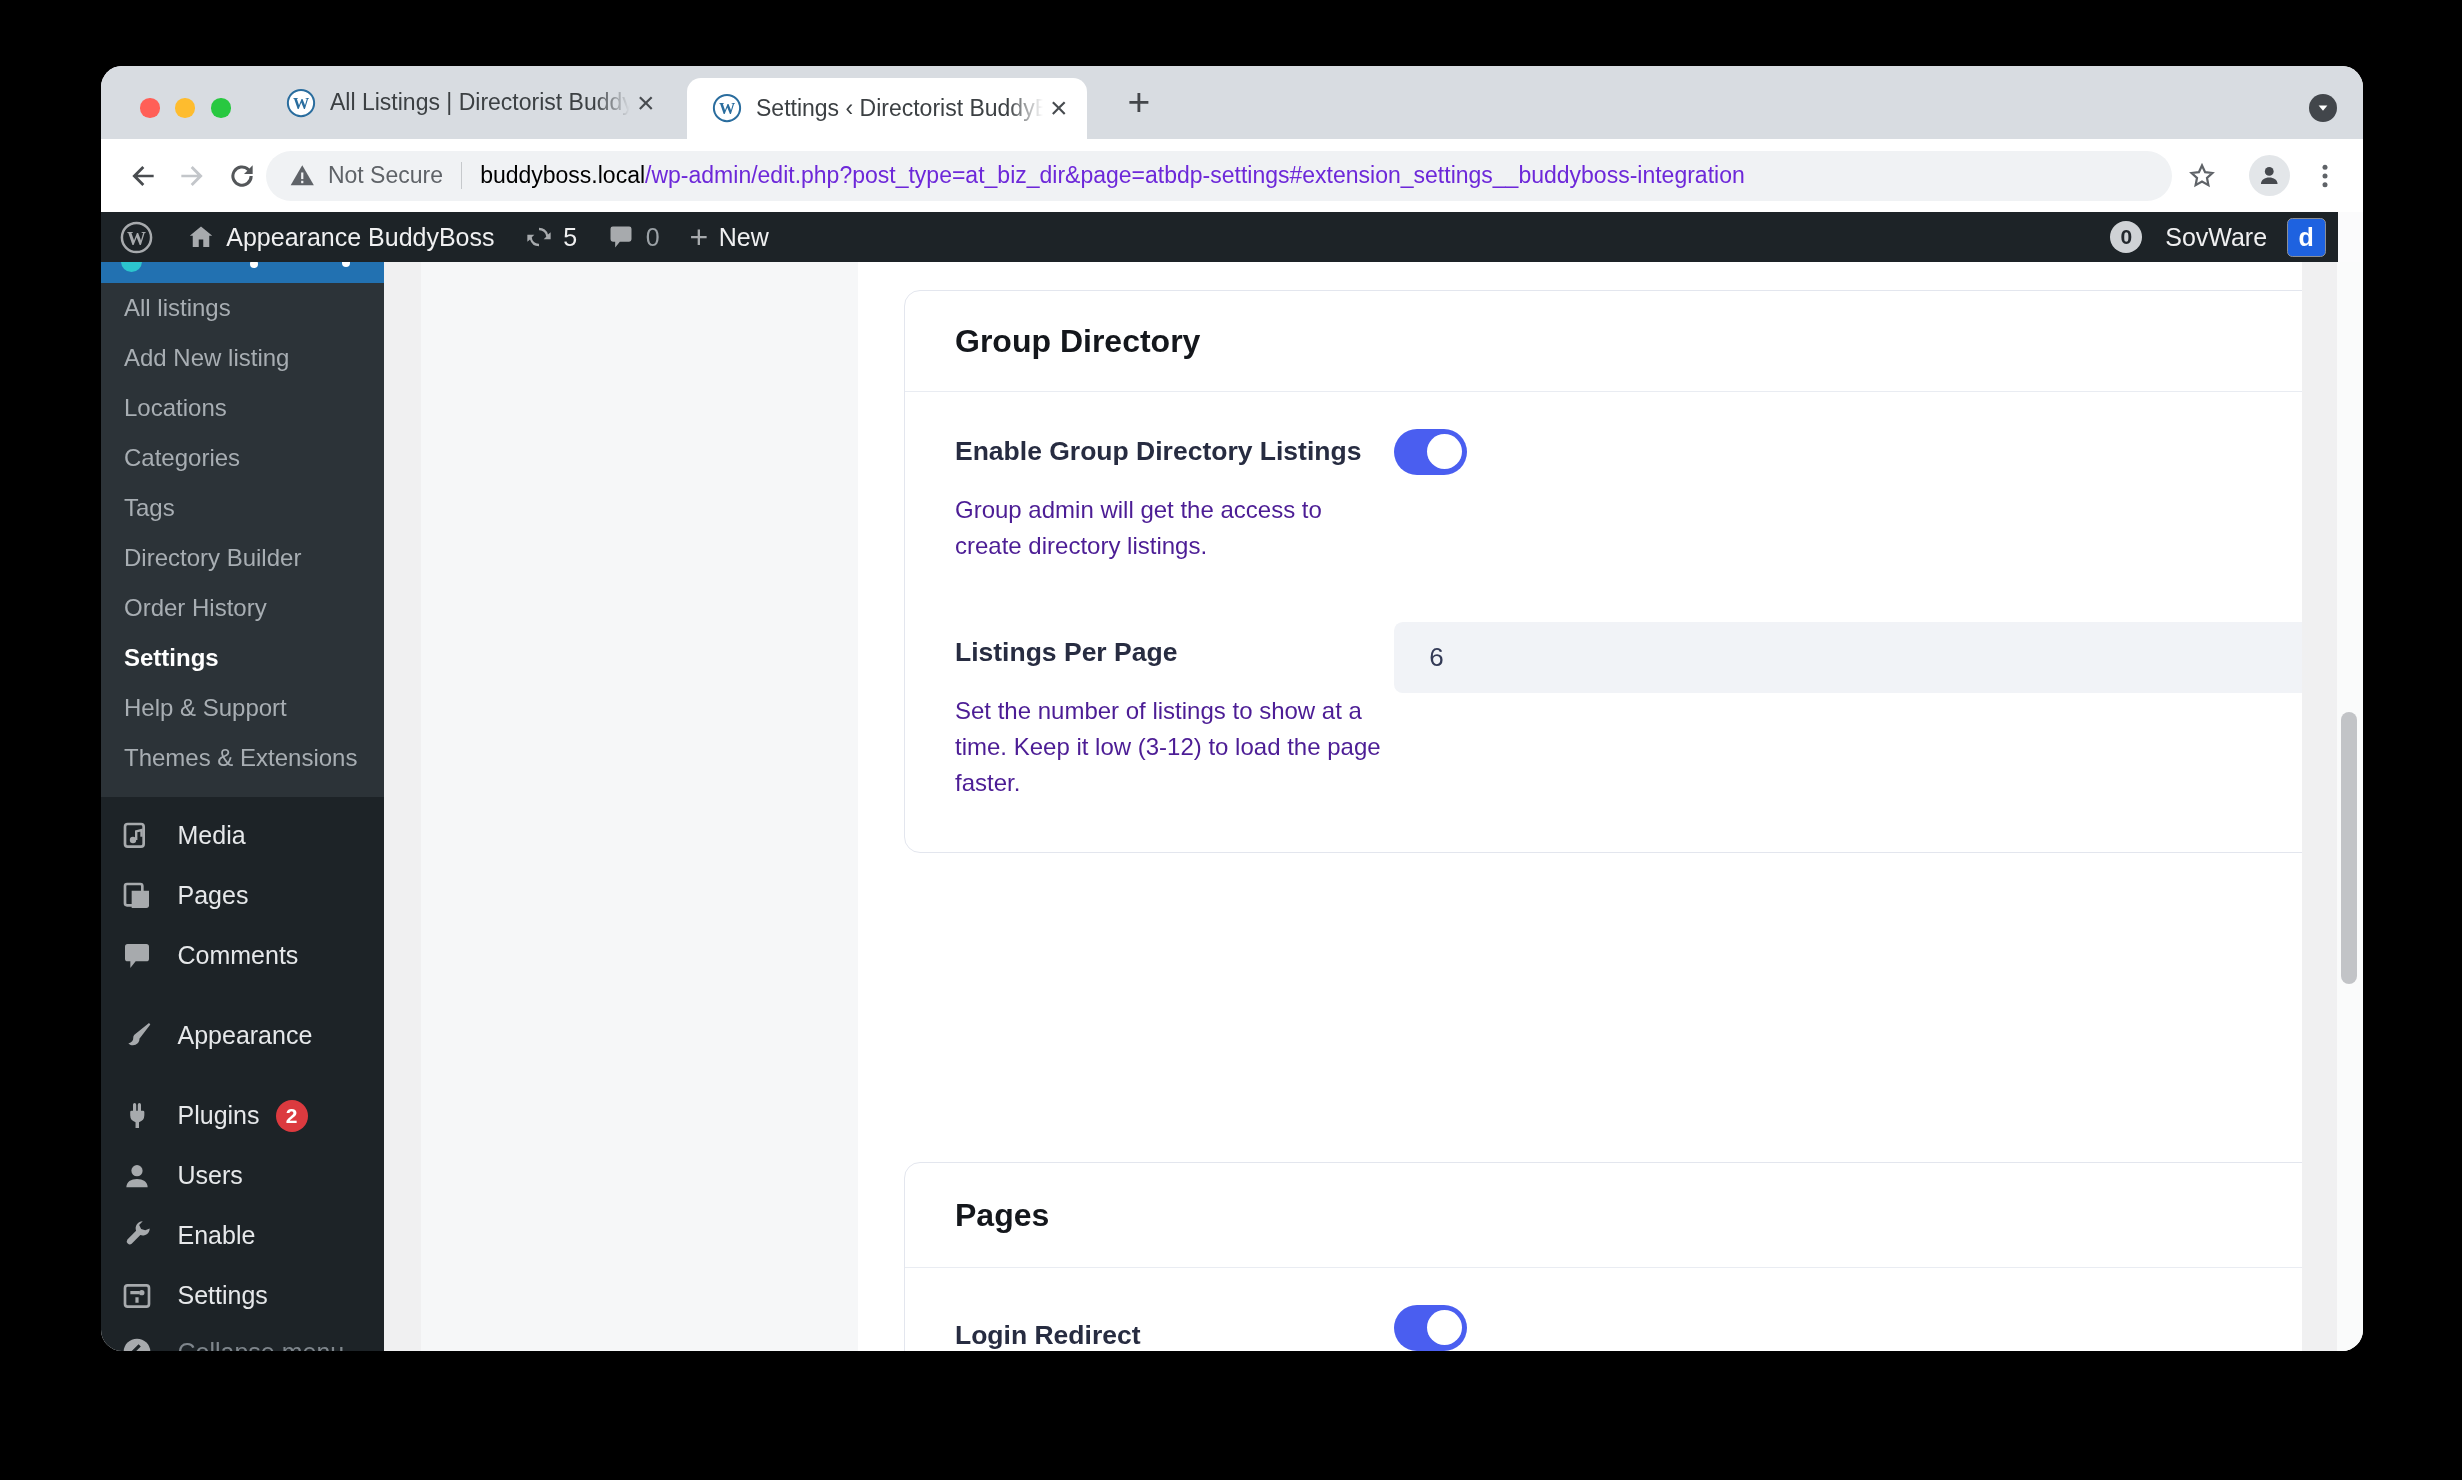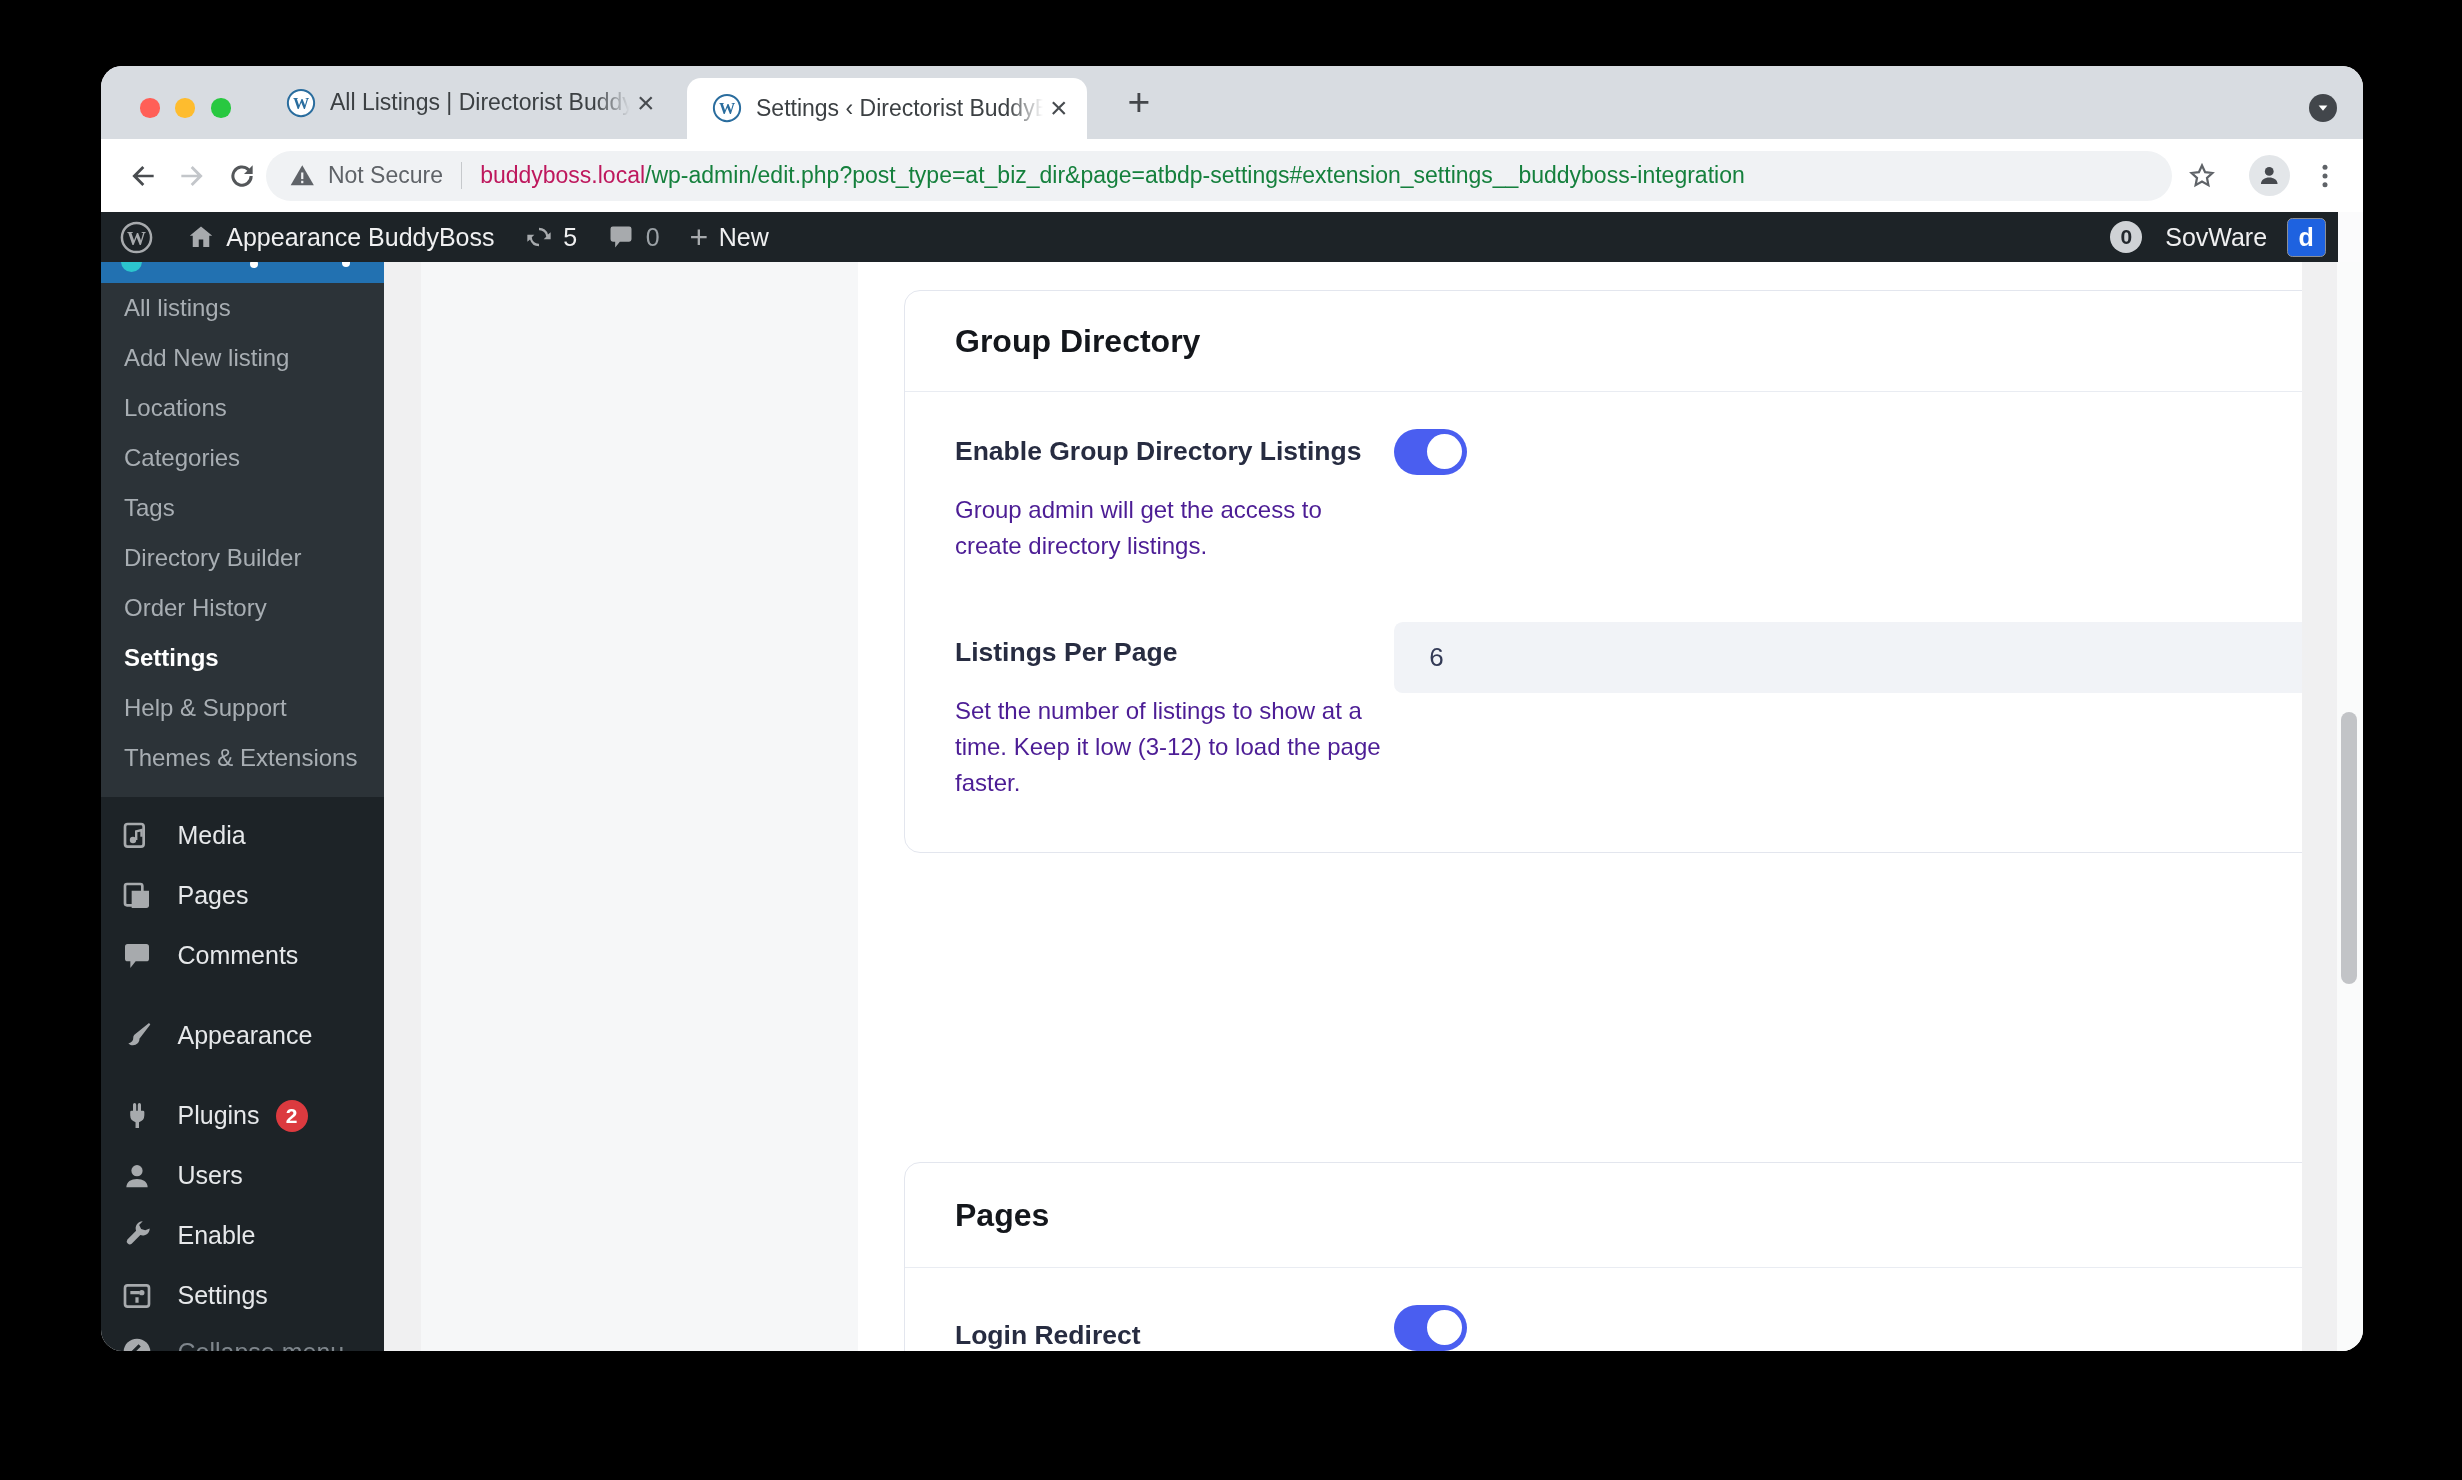--- a/index.html
+++ b/index.html
@@ -22,22 +22,22 @@
   .newtab{position:absolute;left:1014px;top:12.4px;width:48px;height:48px;border-radius:50%;display:flex;align-items:center;justify-content:center;font-size:39px;color:#44474b;font-weight:400;}
   .tabchev{position:absolute;left:2208px;top:28px;width:28px;height:28px;border-radius:50%;background:#42464b;display:flex;align-items:center;justify-content:center;}
 
   
   .toolbar{position:relative;height:73px;background:#fff;}
   .navbtn{position:absolute;top:21px;width:32px;height:32px;}
   .omnibox{position:absolute;left:165px;top:11.5px;width:1906px;height:50px;border-radius:25px;background:#f0f2f4;display:flex;align-items:center;font-size:23px;text-align:right;}
   .warn-ic{margin:0 12.4px 0 23px;}
   .notsecure{color:#5f6368;}
   .omni-div{width:1.8px;height:26.5px;background:#c6c9cc;margin:0 17.7px;}
-  .host{color:#be185d;font-weight:500;}
-  .path{color:#15803d;}
+  .host{color:#000000;font-weight:500;}
+  .path{color:#6d28d9;}
   .star{position:absolute;left:2086px;top:22px;}
   .tb-avatar{position:absolute;left:2148px;top:16px;width:41px;height:41px;border-radius:50%;background:#e3e6e9;display:flex;align-items:center;justify-content:center;}
   .dots{position:absolute;left:2209px;top:22px;}
 
   
   .adminrow{height:50px;background:#fbfbfc;display:flex;}
   .adminbar{width:2237px;background:#1d2327;display:flex;align-items:center;color:#f0f0f1;font-size:25px;}
   .ab-item{display:flex;align-items:center;margin-left:30px;}
   .ab-icon{margin-right:10.6px;display:flex;}
   .ab-count-dim{color:#9ba1a6;margin-left:10.6px;}

